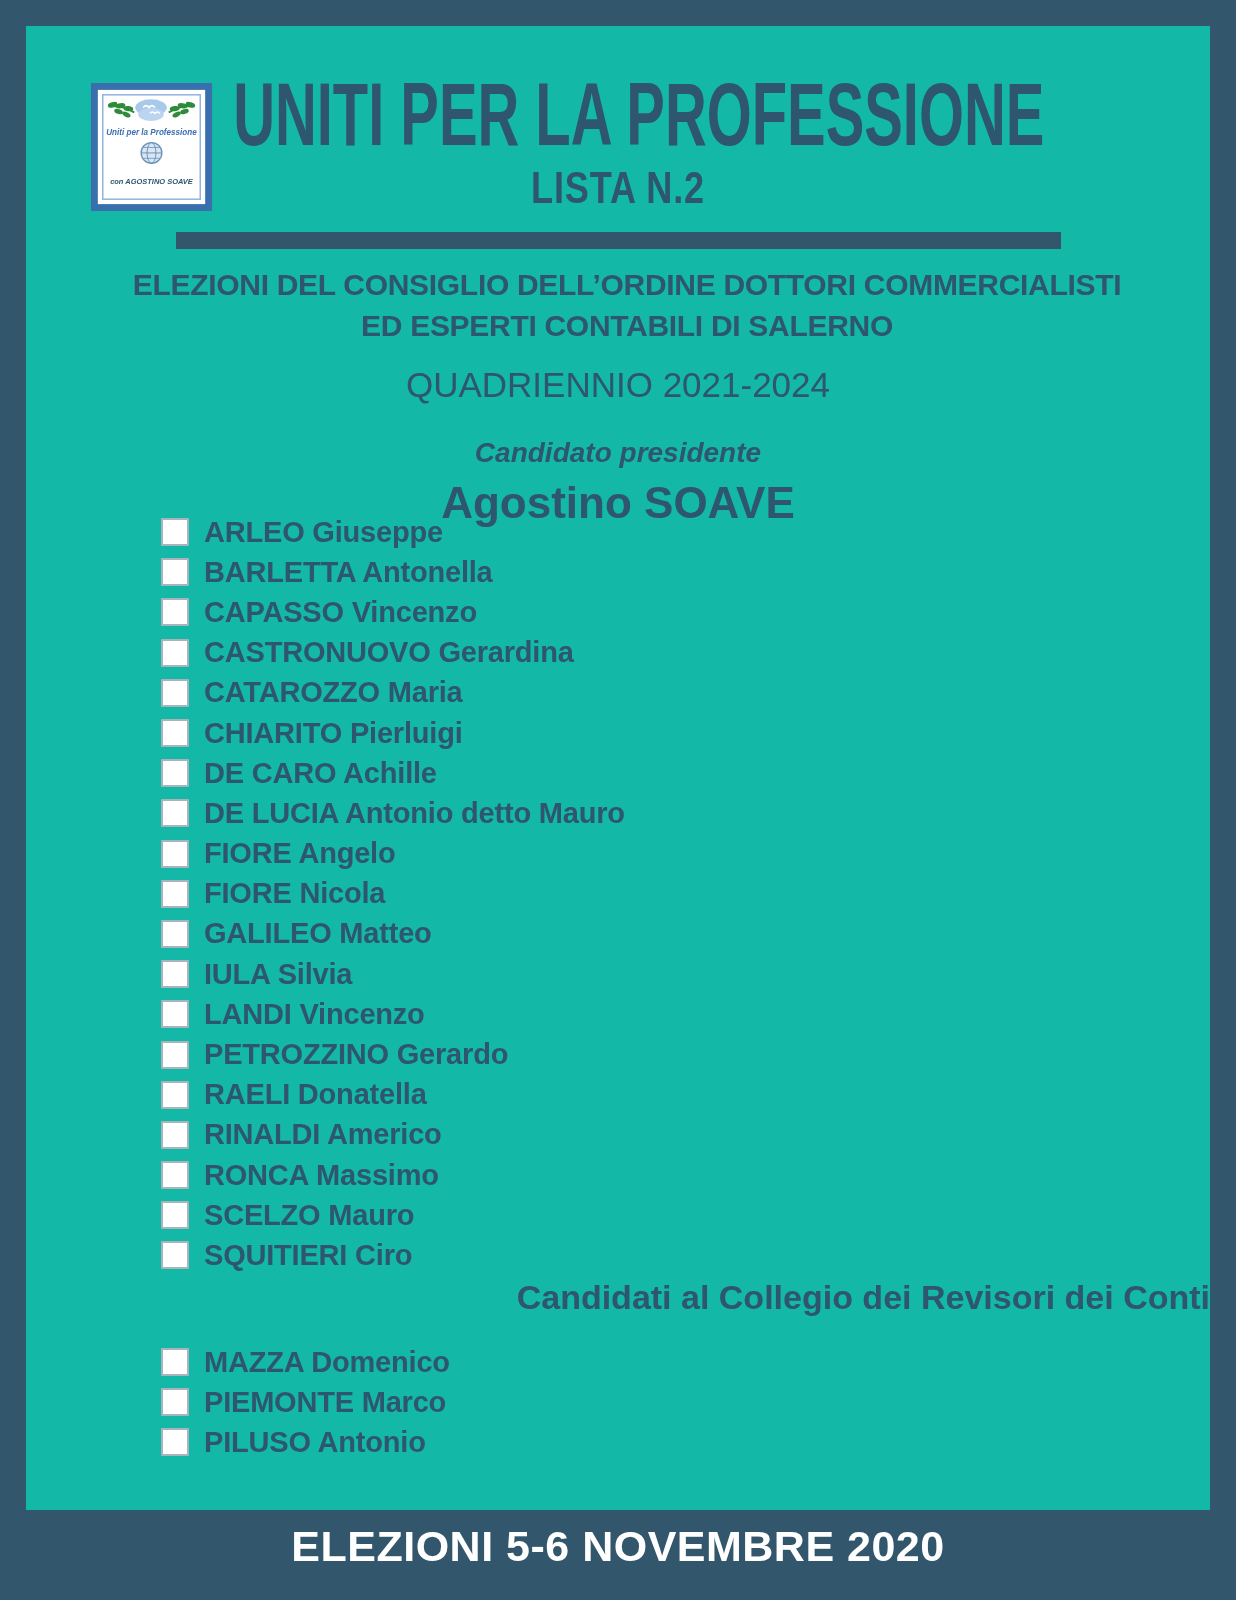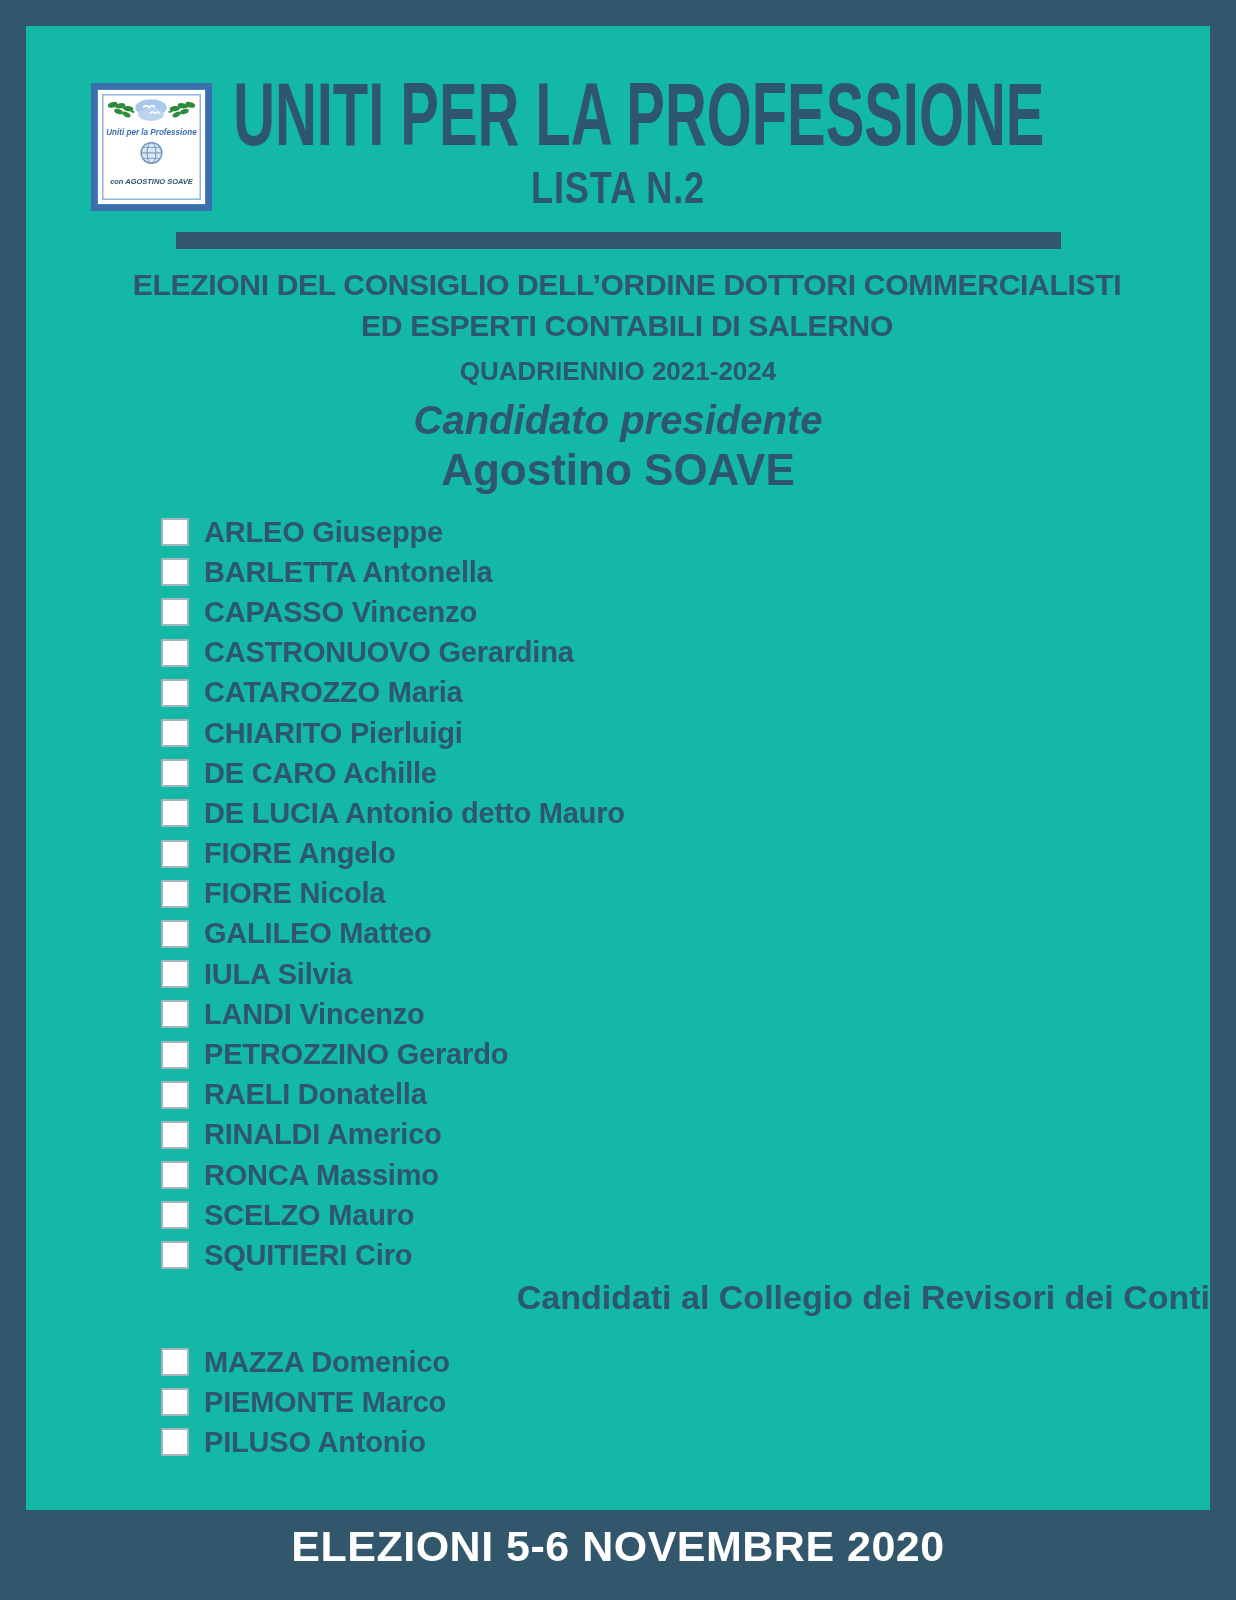--- a/index.html
+++ b/index.html
@@ -38,27 +38,27 @@
     position:absolute; top:206px; left:150px;
     width:885px; height:17px;
     background:#32566B;
   }
   
   .election-block {
     position:absolute; top:238px; left:0; right:0;
     text-align:center; color:#2E566E;
   }
   .election-line { font-size:30px; font-weight:bold; line-height:41px; letter-spacing:-0.3px;padding-left:18px; }
-  .election-term { font-size:26px; font-weight:bold; line-height:42px; margin-top:4px; }
+  .election-term { font-size:35px; font-weight:normal; line-height:42px; margin-top:18px; }
   
   .president-block {
     position:absolute; top:372px; left:0; right:0;
     text-align:center; color:#2E566E;
   }
-  .president-label { font-size:40px; font-weight:bold; font-style:italic; line-height:44px; }
+  .president-label { font-size:28px; font-weight:bold; font-style:italic; line-height:44px;margin-top:33px; }
   .president-name  { font-size:44px; font-weight:bold; line-height:50px; margin-top:3px; }
   
   .candidate-list { position:absolute; left:135px; top:478px;margin-top:8px; }
   .revisori-list  { position:absolute; left:135px; top:1316px; }
   .row { display:flex; align-items:center; height:40.2px; }
   .checkbox {
     width:24px; height:24px;
     border:2px solid #A8B4BD; background:#fff;
     border-radius:1px;
     margin-right:15px; flex:0 0 auto;

